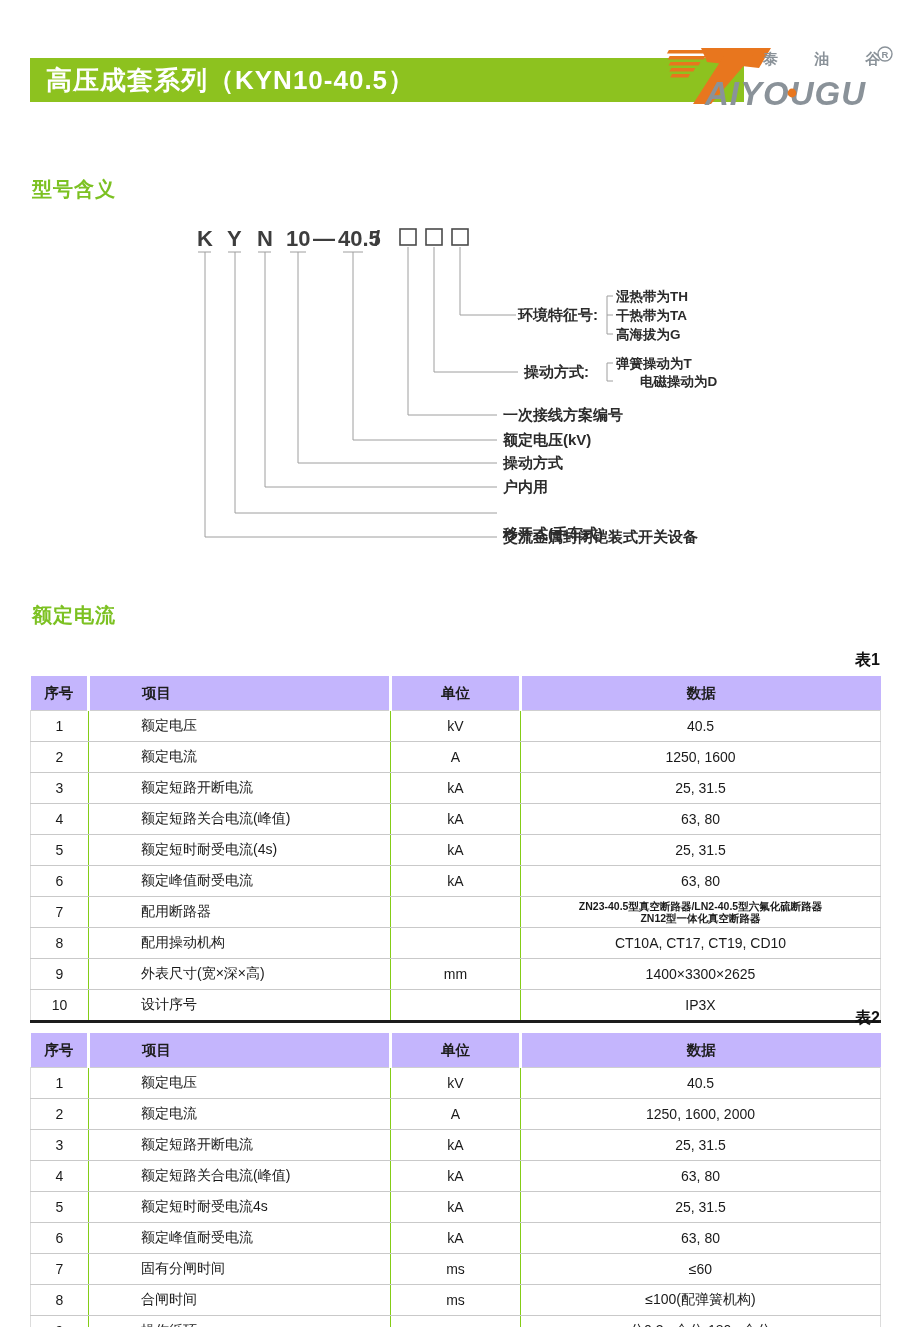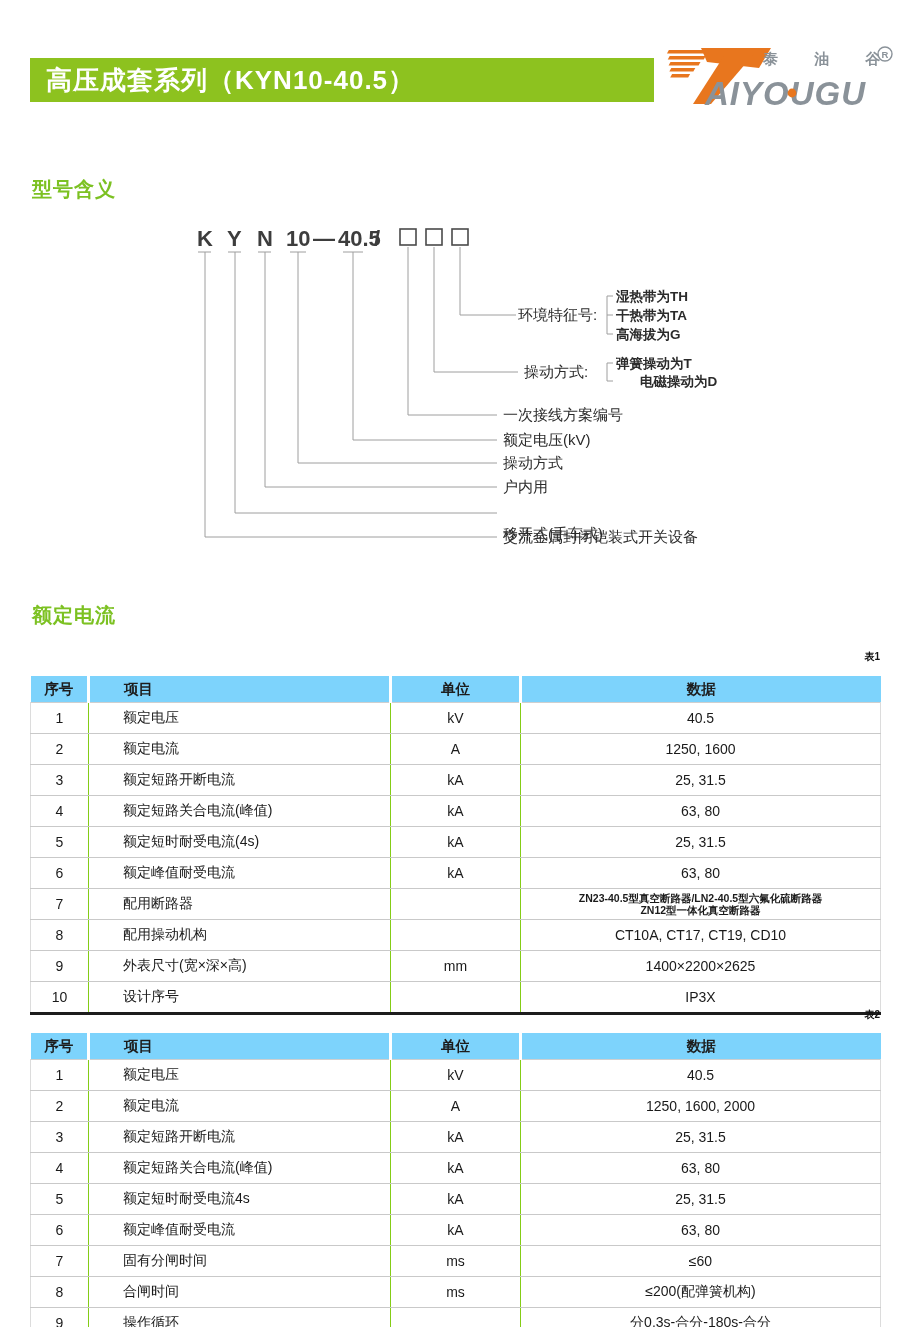--- a/index.html
+++ b/index.html
@@ -1,51 +1,51 @@
 <!DOCTYPE html>
 <html><head>
 <meta charset="utf-8">
 <style>
   html,body { margin:0; padding:0; background:#ffffff; }
   .page {
     position:relative; width:910px; height:1327px; background:#fff;
     font-family:"Liberation Sans","DejaVu Sans",sans-serif; overflow:hidden;
   }
   
-  .banner { position:absolute; left:30px; top:58px; width:624px; height:44px; background:#8dc21f; }
+  .banner { position:absolute; left:30px; top:58px; width:714px; height:44px; background:#8dc21f; }
   .banner-text { color:#fff; font-size:26px; font-weight:bold; line-height:44px; padding-left:16px; letter-spacing:1px; white-space:nowrap; }
   .logo { position:absolute; left:663px; top:46px; width:237px; height:66px; }
   
   .section-title { position:absolute; left:32px; color:#7cc122; font-size:20px; font-weight:bold; letter-spacing:1px; }
   
   .diagram-svg { position:absolute; left:0; top:0; width:910px; height:570px; pointer-events:none; }
   .code-part { position:absolute; top:226px; font-size:22px; font-weight:bold; color:#3d3d3d; }
-  .diag-label { position:absolute; font-size:15px; font-weight:normal; color:#2b2b2b; white-space:nowrap; line-height:16px; }
+  .diag-label { position:absolute; font-size:15px; font-weight:bold; color:#2b2b2b; white-space:nowrap; line-height:16px; }
   .diag-item  { position:absolute; left:616px; font-size:13.5px; font-weight:bold; color:#2b2b2b; white-space:nowrap; line-height:15px; }
   
   .tbl-title { position:absolute; left:30px; font-size:15px; font-weight:bold; color:#111; white-space:pre; }
   .tbl-title .green-num { color:#7cc122; }
-  .tbl-tag { position:absolute; right:30px; font-size:10px; font-weight:bold; color:#111; }
+  .tbl-tag { position:absolute; right:30px; font-size:16px; font-weight:bold; color:#111; }
   .tbl-wrap { position:absolute; left:30px; width:850px; }
   table.params { width:100%; border-collapse:collapse; table-layout:fixed; }
   table.params thead th {
-    background:#7dd3fc; height:26px; font-size:14.5px; font-weight:bold; color:#1d1d1d;
+    background:#c4b5fd; height:34px; font-size:14.5px; font-weight:bold; color:#1d1d1d;
     text-align:center; padding:0;
   }
   table.params thead th + th { border-left:3px solid #ffffff; }
   table.params tbody td {
     height:26px; font-size:14px; color:#1a1a1a; text-align:center;
     border-bottom:1px solid #c9c9c9; padding:2px 0;
   }
   table.params tbody tr:first-child td { border-top:1px solid #cfcfcf; }
   table.params tbody td + td { border-left:1px solid #84cc16; }
   table.params tbody td:first-child { border-left:1px solid #dcdcdc; }
   table.params tbody td:last-child  { border-right:1px solid #dcdcdc; }
   table.params tbody tr:last-child td { border-bottom:3px solid #1d1d1d; }
-  table.params th.col-item, table.params td.col-item { text-align:left; padding-left:34px; }
+  table.params th.col-item, table.params td.col-item { text-align:left; padding-left:52px; }
   table.params td.small div { font-size:10.5px; line-height:12.5px; font-weight:bold; }
   .c-id   { width:58px; }  .c-item { width:302px; }
   .c-unit { width:130px; } .c-data { width:360px; }
 </style>
 </head>
 <body>
 
 <div class="page">
 
   <div class="banner">
@@ -198,21 +198,21 @@
           <tr>
             <td class="col-id">8</td>
             <td class="col-item">配用操动机构</td>
             <td class="col-unit"></td>
             <td class="col-data">CT10A, CT17, CT19, CD10</td>
           </tr>
           <tr>
             <td class="col-id">9</td>
             <td class="col-item">外表尺寸(宽×深×高)</td>
             <td class="col-unit">mm</td>
-            <td class="col-data">1400×2200×2625</td>
+            <td class="col-data">1400×3300×2625</td>
           </tr>
           <tr>
             <td class="col-id">10</td>
             <td class="col-item">设计序号</td>
             <td class="col-unit"></td>
             <td class="col-data">IP3X</td>
           </tr>
         </tbody>
     </table>
   </div>
@@ -275,21 +275,21 @@
           <tr>
             <td class="col-id">7</td>
             <td class="col-item">固有分闸时间</td>
             <td class="col-unit">ms</td>
             <td class="col-data">≤60</td>
           </tr>
           <tr>
             <td class="col-id">8</td>
             <td class="col-item">合闸时间</td>
             <td class="col-unit">ms</td>
-            <td class="col-data">≤200(配弹簧机构)</td>
+            <td class="col-data">≤100(配弹簧机构)</td>
           </tr>
           <tr>
             <td class="col-id">9</td>
             <td class="col-item">操作循环</td>
             <td class="col-unit"></td>
             <td class="col-data">分0.3s-合分-180s-合分</td>
           </tr>
         </tbody>
     </table>
   </div>

